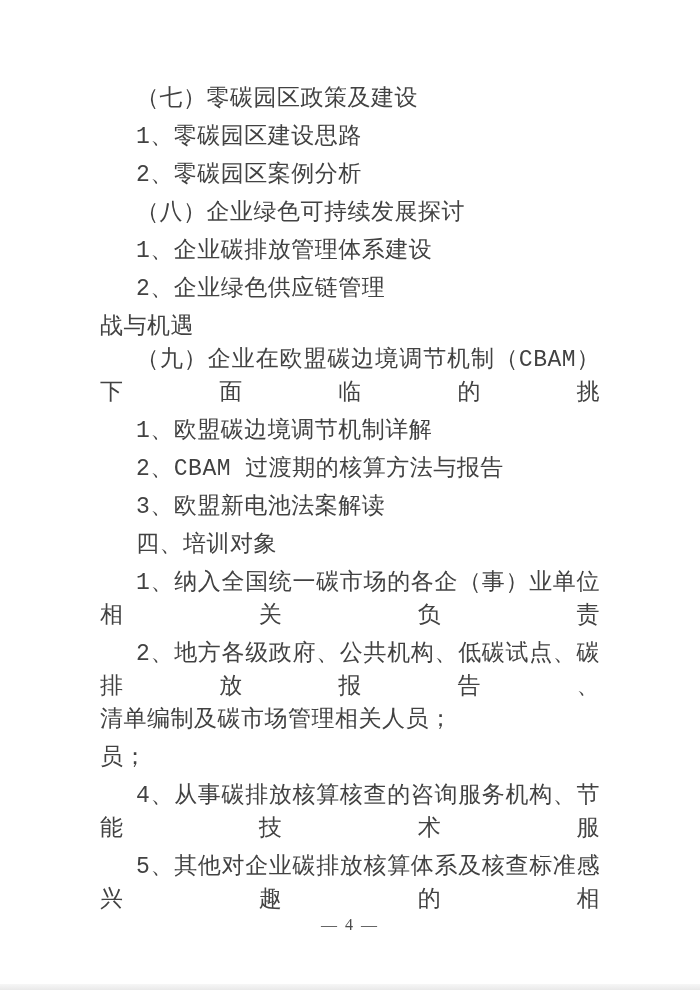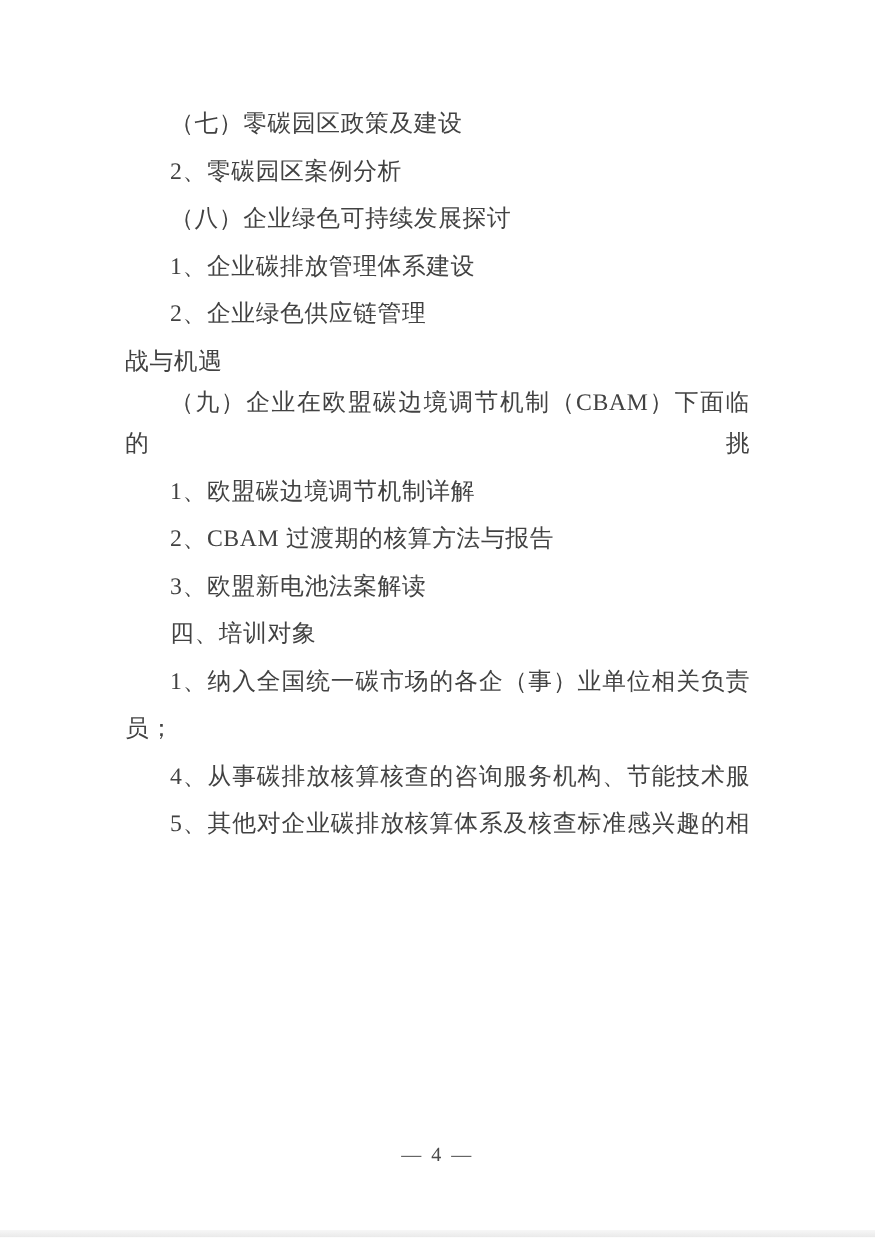--- a/index.html
+++ b/index.html
@@ -22,25 +22,26 @@
     top: 83px;
     width: 500px;
   }
   .para {
     margin: 0 0 5px 0;
   }
   .para:last-child {
     margin-bottom: 0;
   }
   .line {
-    font-size: 19px;
+    font-size: 23px;
     line-height: 33px;
     letter-spacing: 0.5px;
     text-align: left;
     width: 500px;
+    font-family: Liberation Mono, monospace;
   }
   .line.indent {
     text-indent: 36px;
   }
   
   .line.fill {
     text-align: justify;
     text-align-last: justify;
   }
   .footer {
@@ -67,20 +68,23 @@
 <body>
 
 <div class="page">
 
   <div class="doc-body">
 
     <div class="para">
       <div class="line indent">（七）零碳园区政策及建设</div>
     </div>
 
+    <div class="para">
+      <div class="line indent">1、零碳园区建设思路</div>
+    </div>
 
     <div class="para">
       <div class="line indent">2、零碳园区案例分析</div>
     </div>
 
     <div class="para">
       <div class="line indent">（八）企业绿色可持续发展探讨</div>
     </div>
 
     <div class="para">
@@ -110,20 +114,24 @@
     </div>
 
     <div class="para">
       <div class="line indent">四、培训对象</div>
     </div>
 
     <div class="para">
       <div class="line indent fill">1、纳入全国统一碳市场的各企（事）业单位相关负责</div>
     </div>
 
+    <div class="para">
+      <div class="line indent fill">2、地方各级政府、公共机构、低碳试点、碳排放报告、</div>
+      <div class="line">清单编制及碳市场管理相关人员；</div>
+    </div>
 
     <div class="para">
       <div class="line">员；</div>
     </div>
 
     <div class="para">
       <div class="line indent fill">4、从事碳排放核算核查的咨询服务机构、节能技术服</div>
     </div>
 
     <div class="para">

